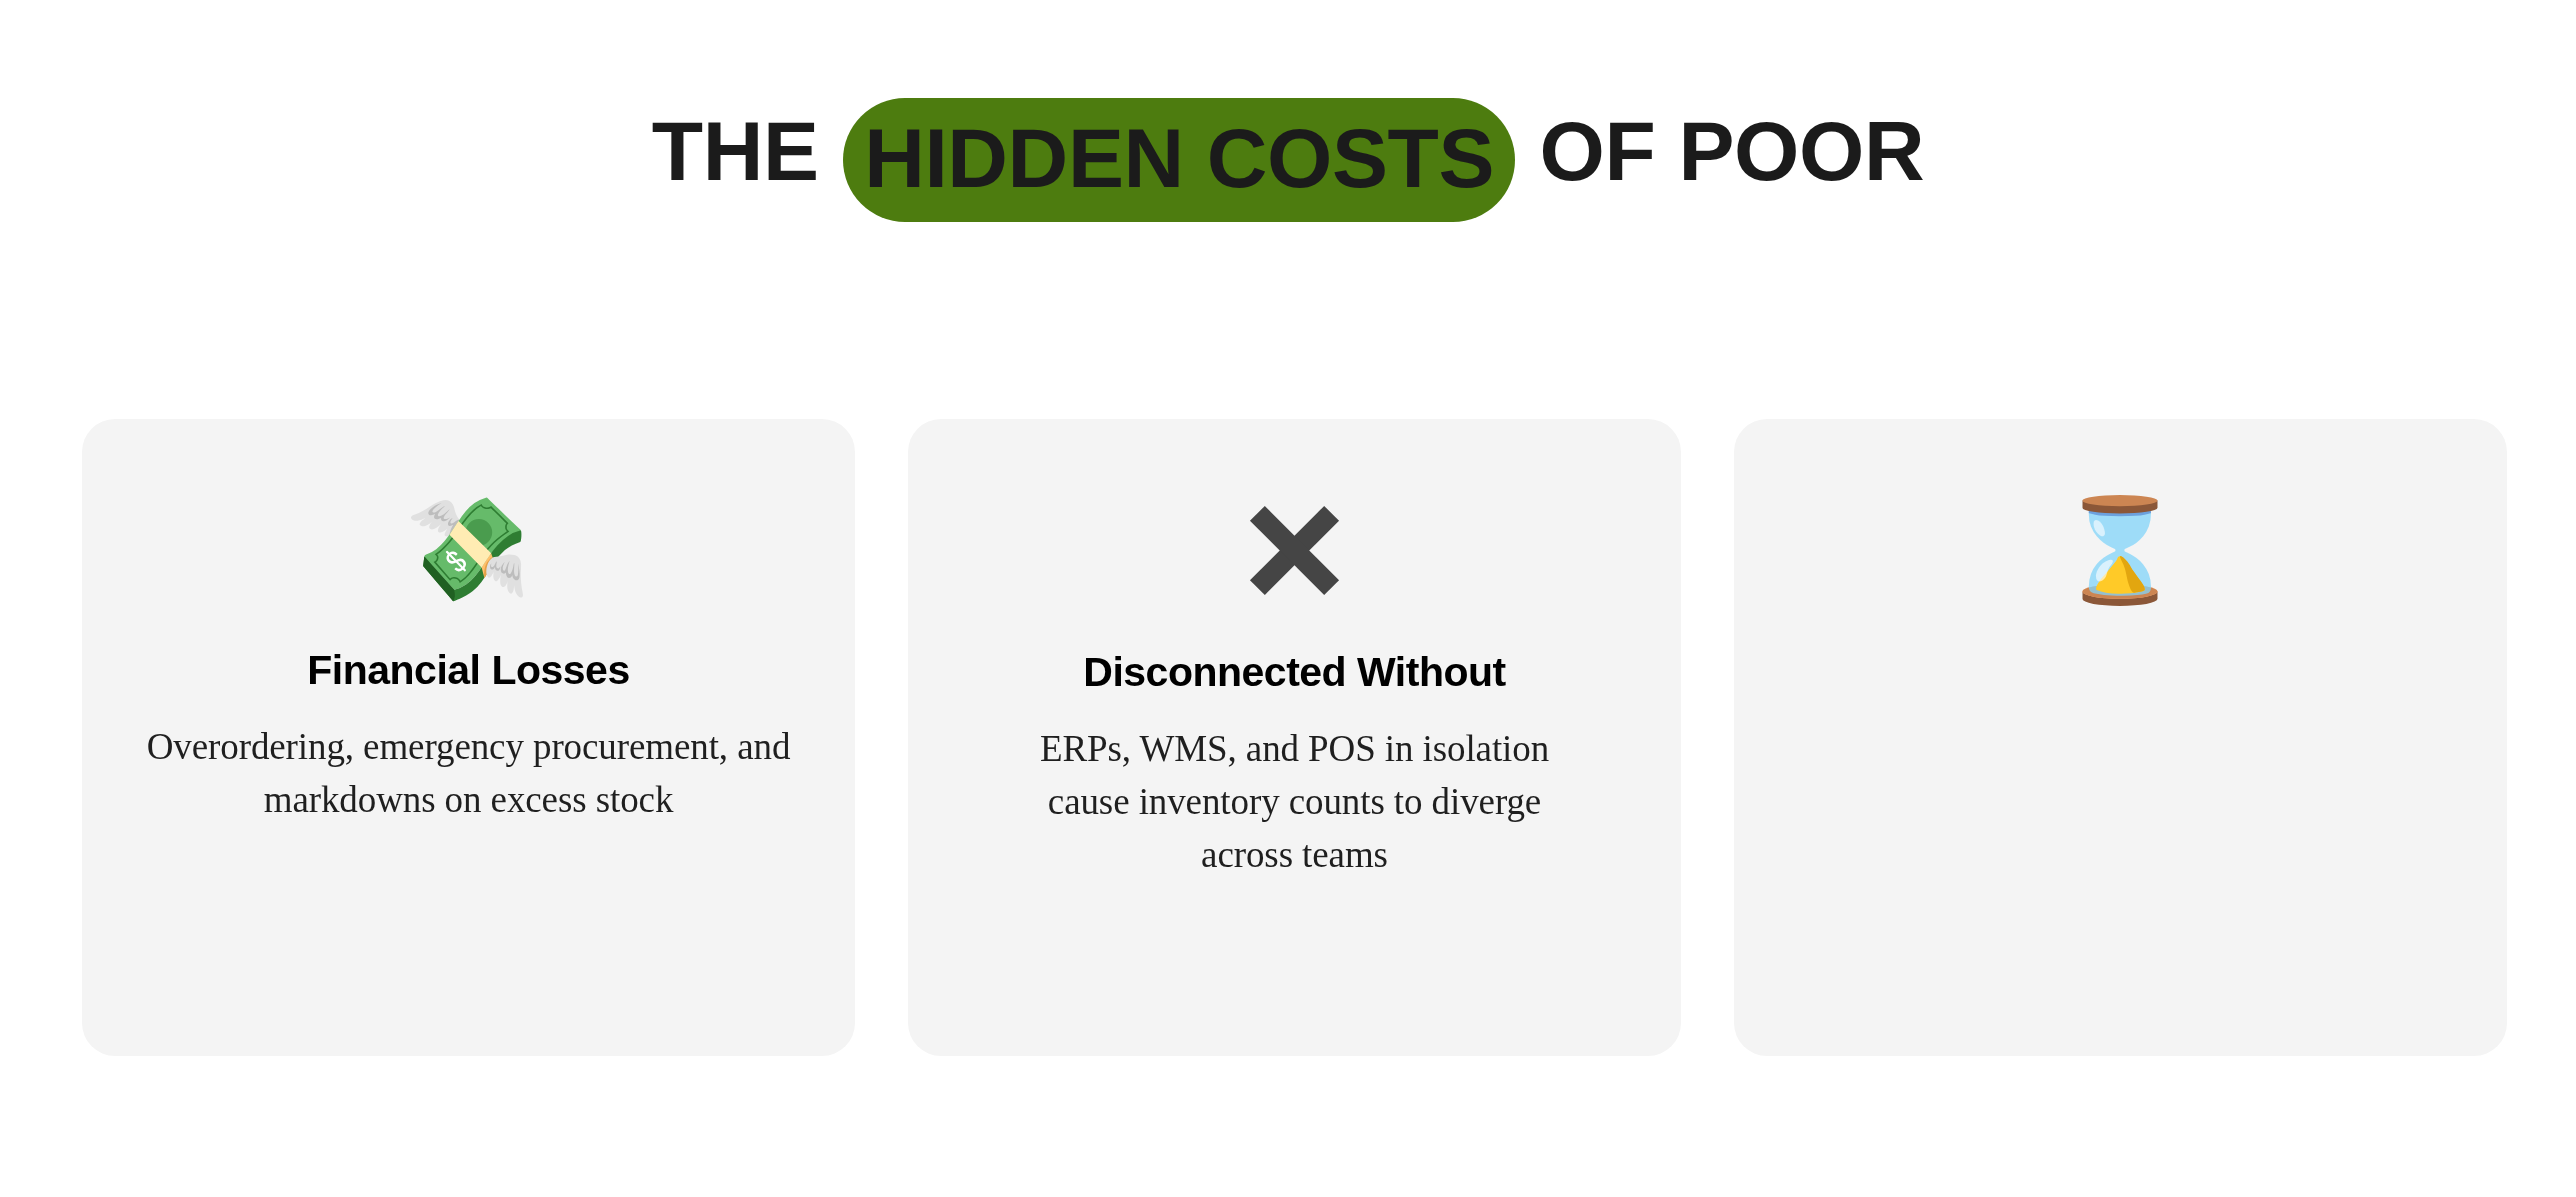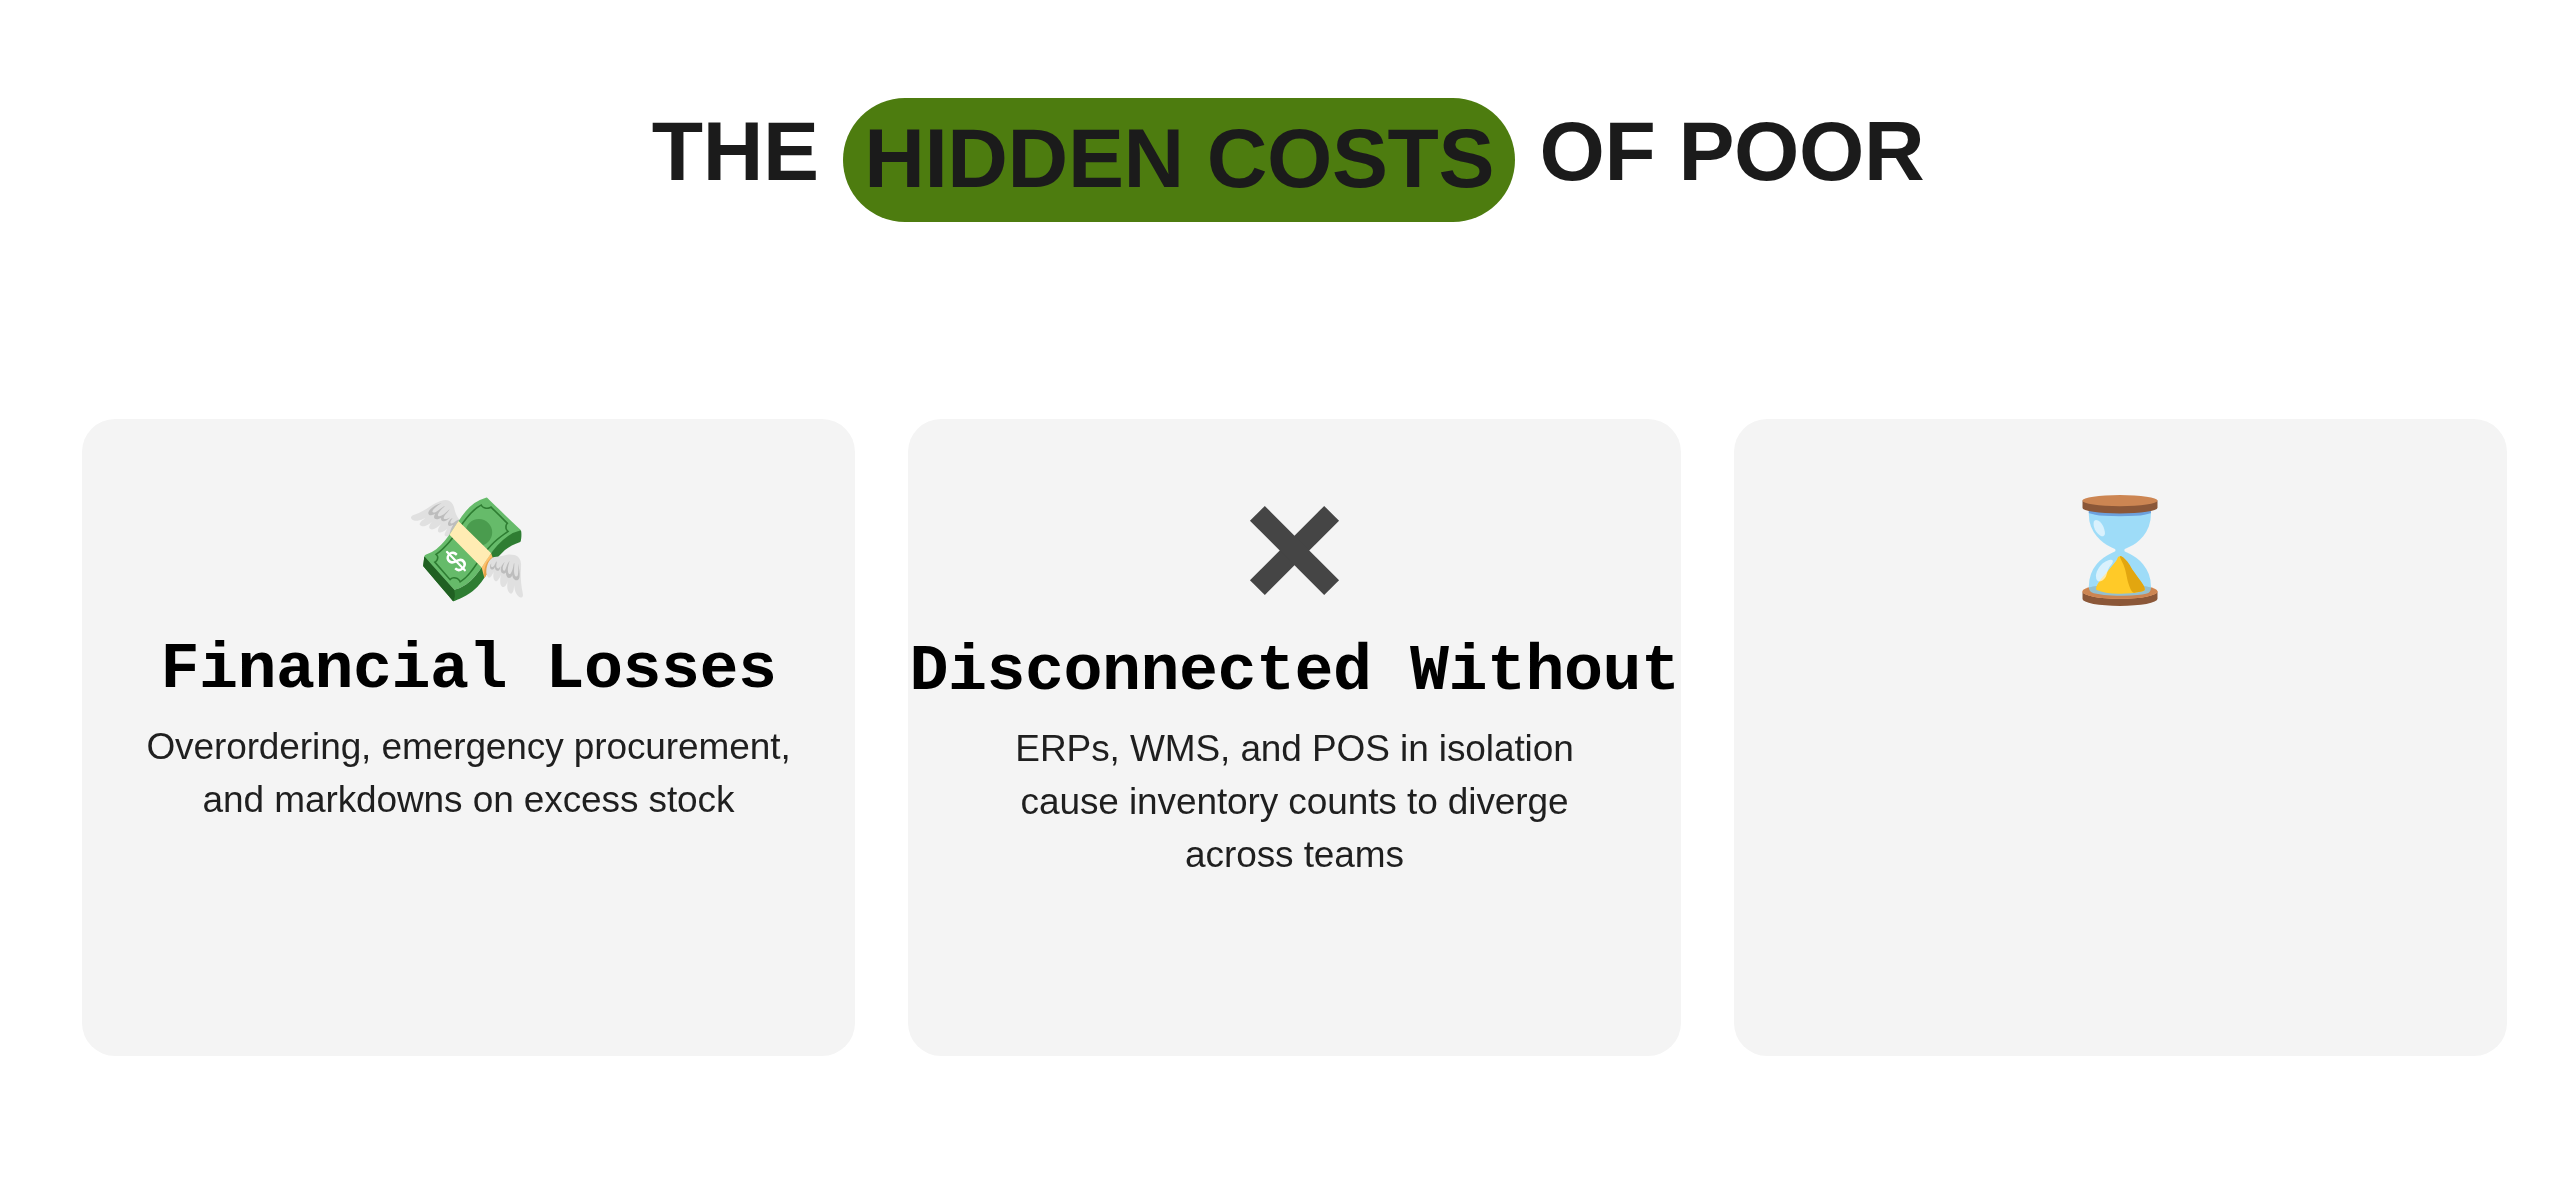--- a/index.html
+++ b/index.html
@@ -111,32 +111,32 @@
     height: 105px;
     background: #454545;
     transform-origin: center center;
     margin-left: -10.6px;
     margin-top: -52px;
   }
   .x-mark::before { transform: rotate(45deg); }
   .x-mark::after  { transform: rotate(-45deg); }
 
   .card-title {
-    font-family: Liberation Mono, monospace;
+    font-family: Liberation Sans, sans-serif;
     font-weight: bold;
-    font-size: 65px;
+    font-size: 41px;
     line-height: 61px;
     color: #000000;
     letter-spacing: -0.5px;
     margin-top: 4.9px;
     white-space: nowrap;
   }
 
   .card-body {
-    font-family: Liberation Sans, sans-serif;
+    font-family: Liberation Serif, serif;
     font-weight: normal;
     font-size: 37px;
     line-height: 53px;
     color: #1F1F1F;
     letter-spacing: -0.1px;
     margin-top: 19.6px;
     max-width: 622px;
   }
 
   

